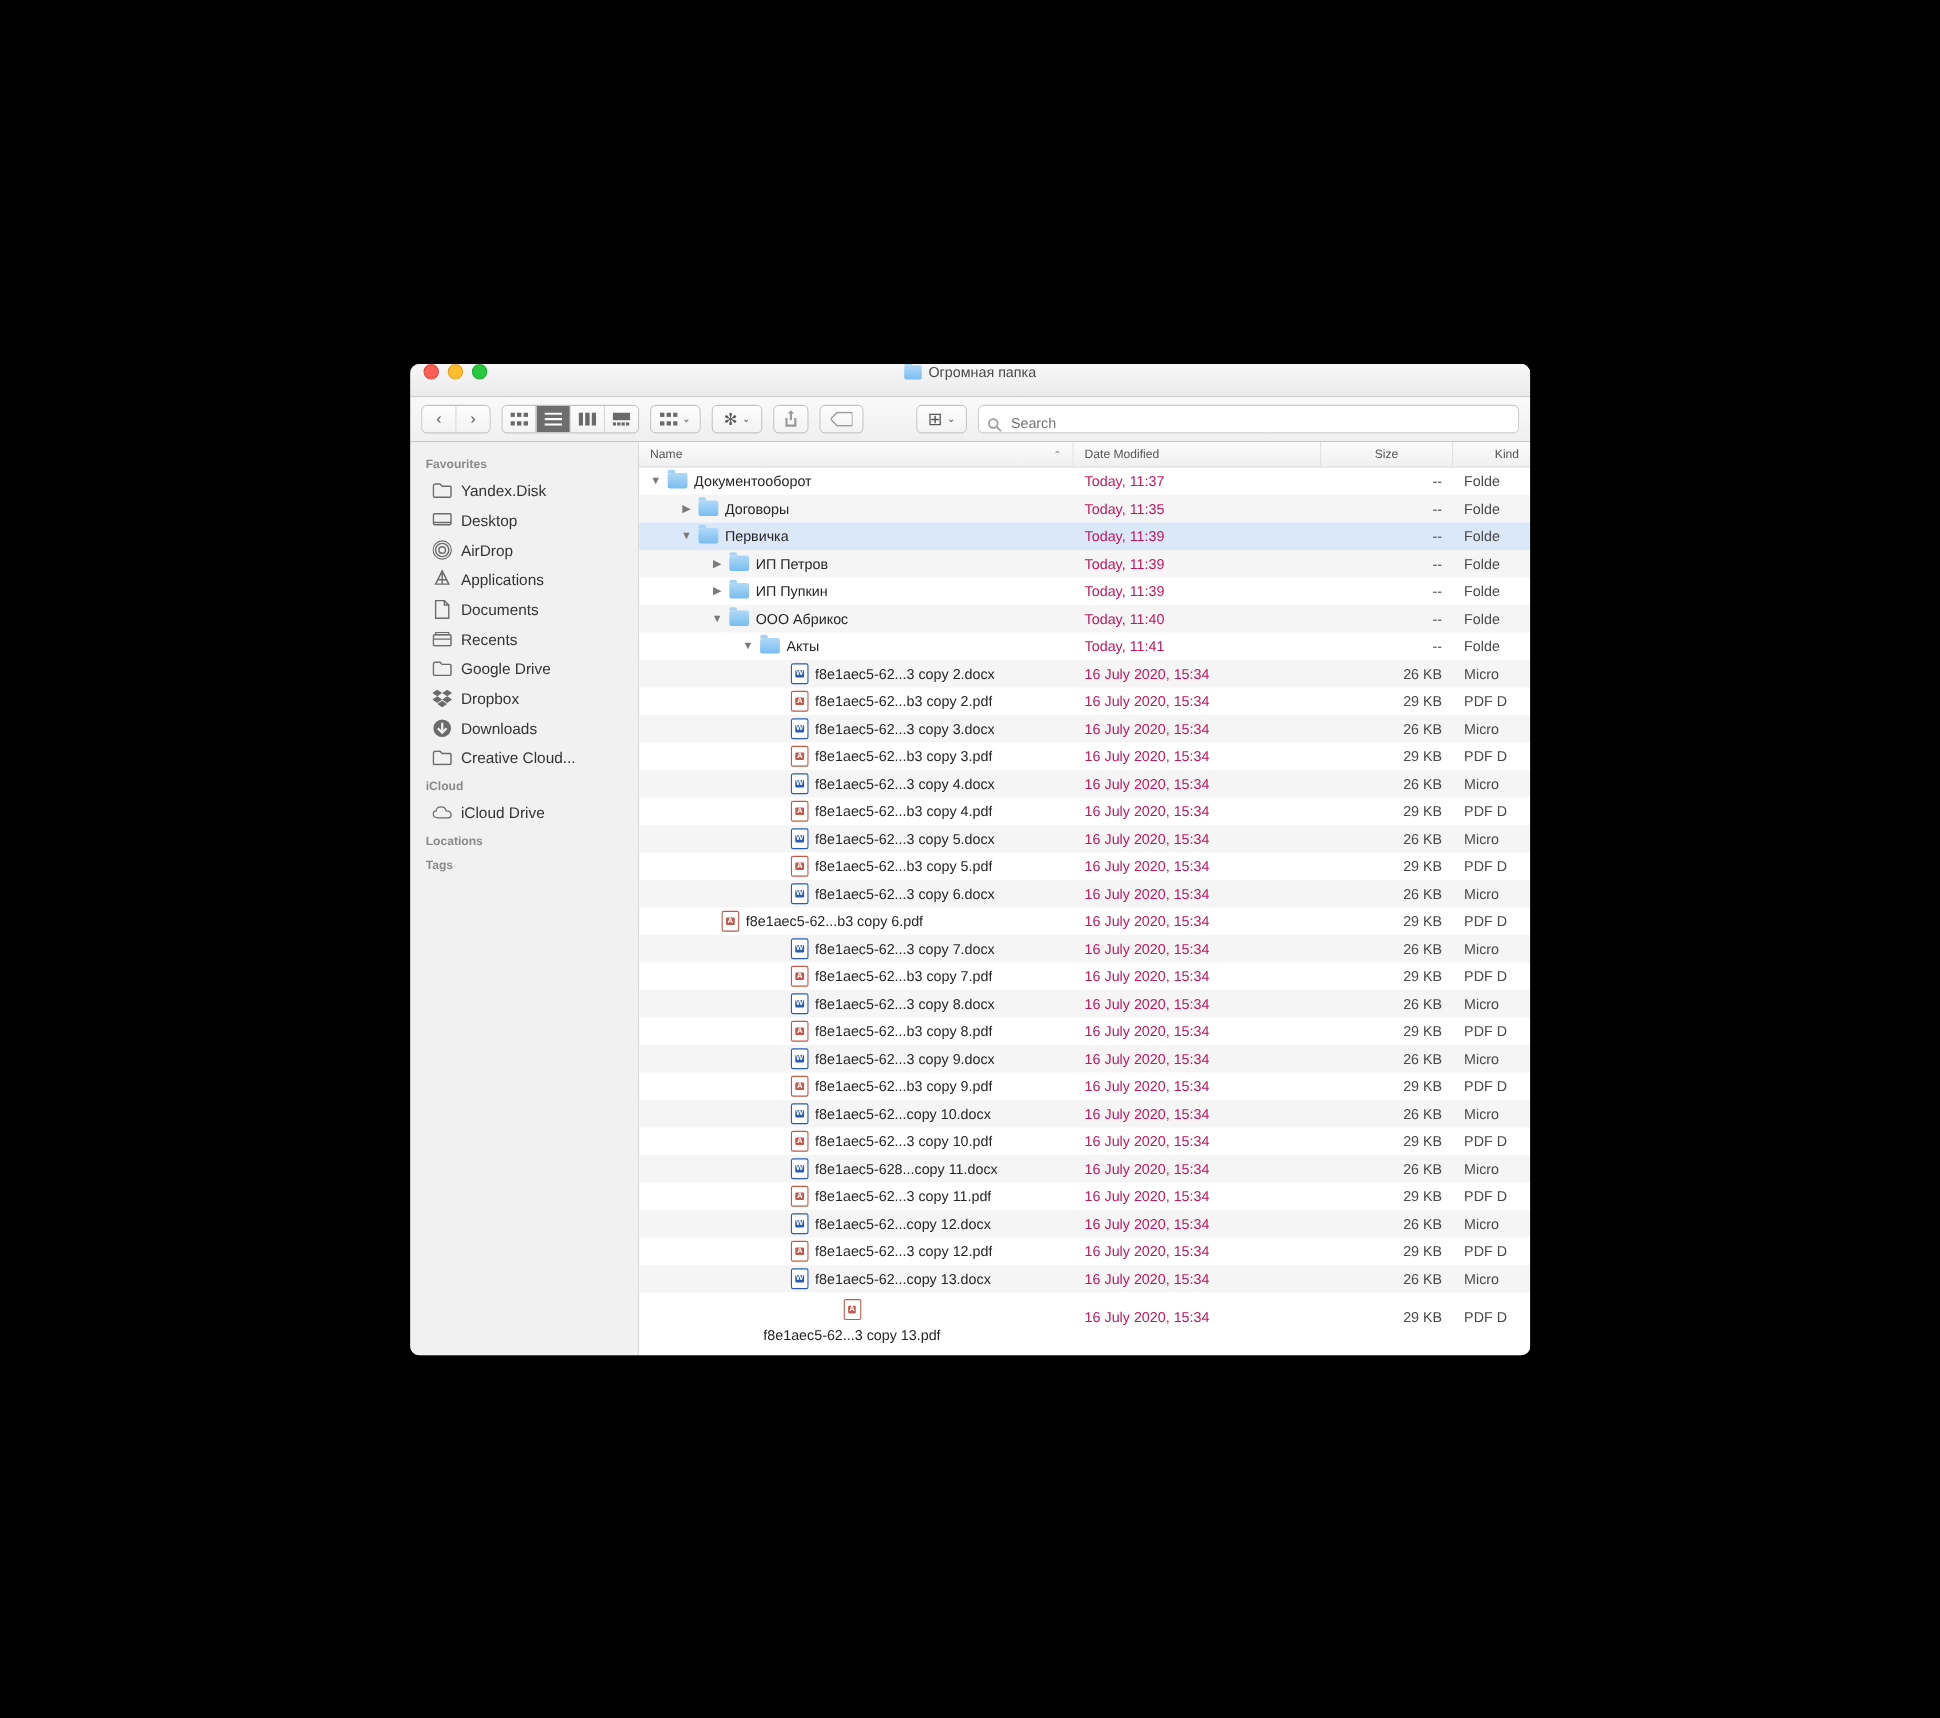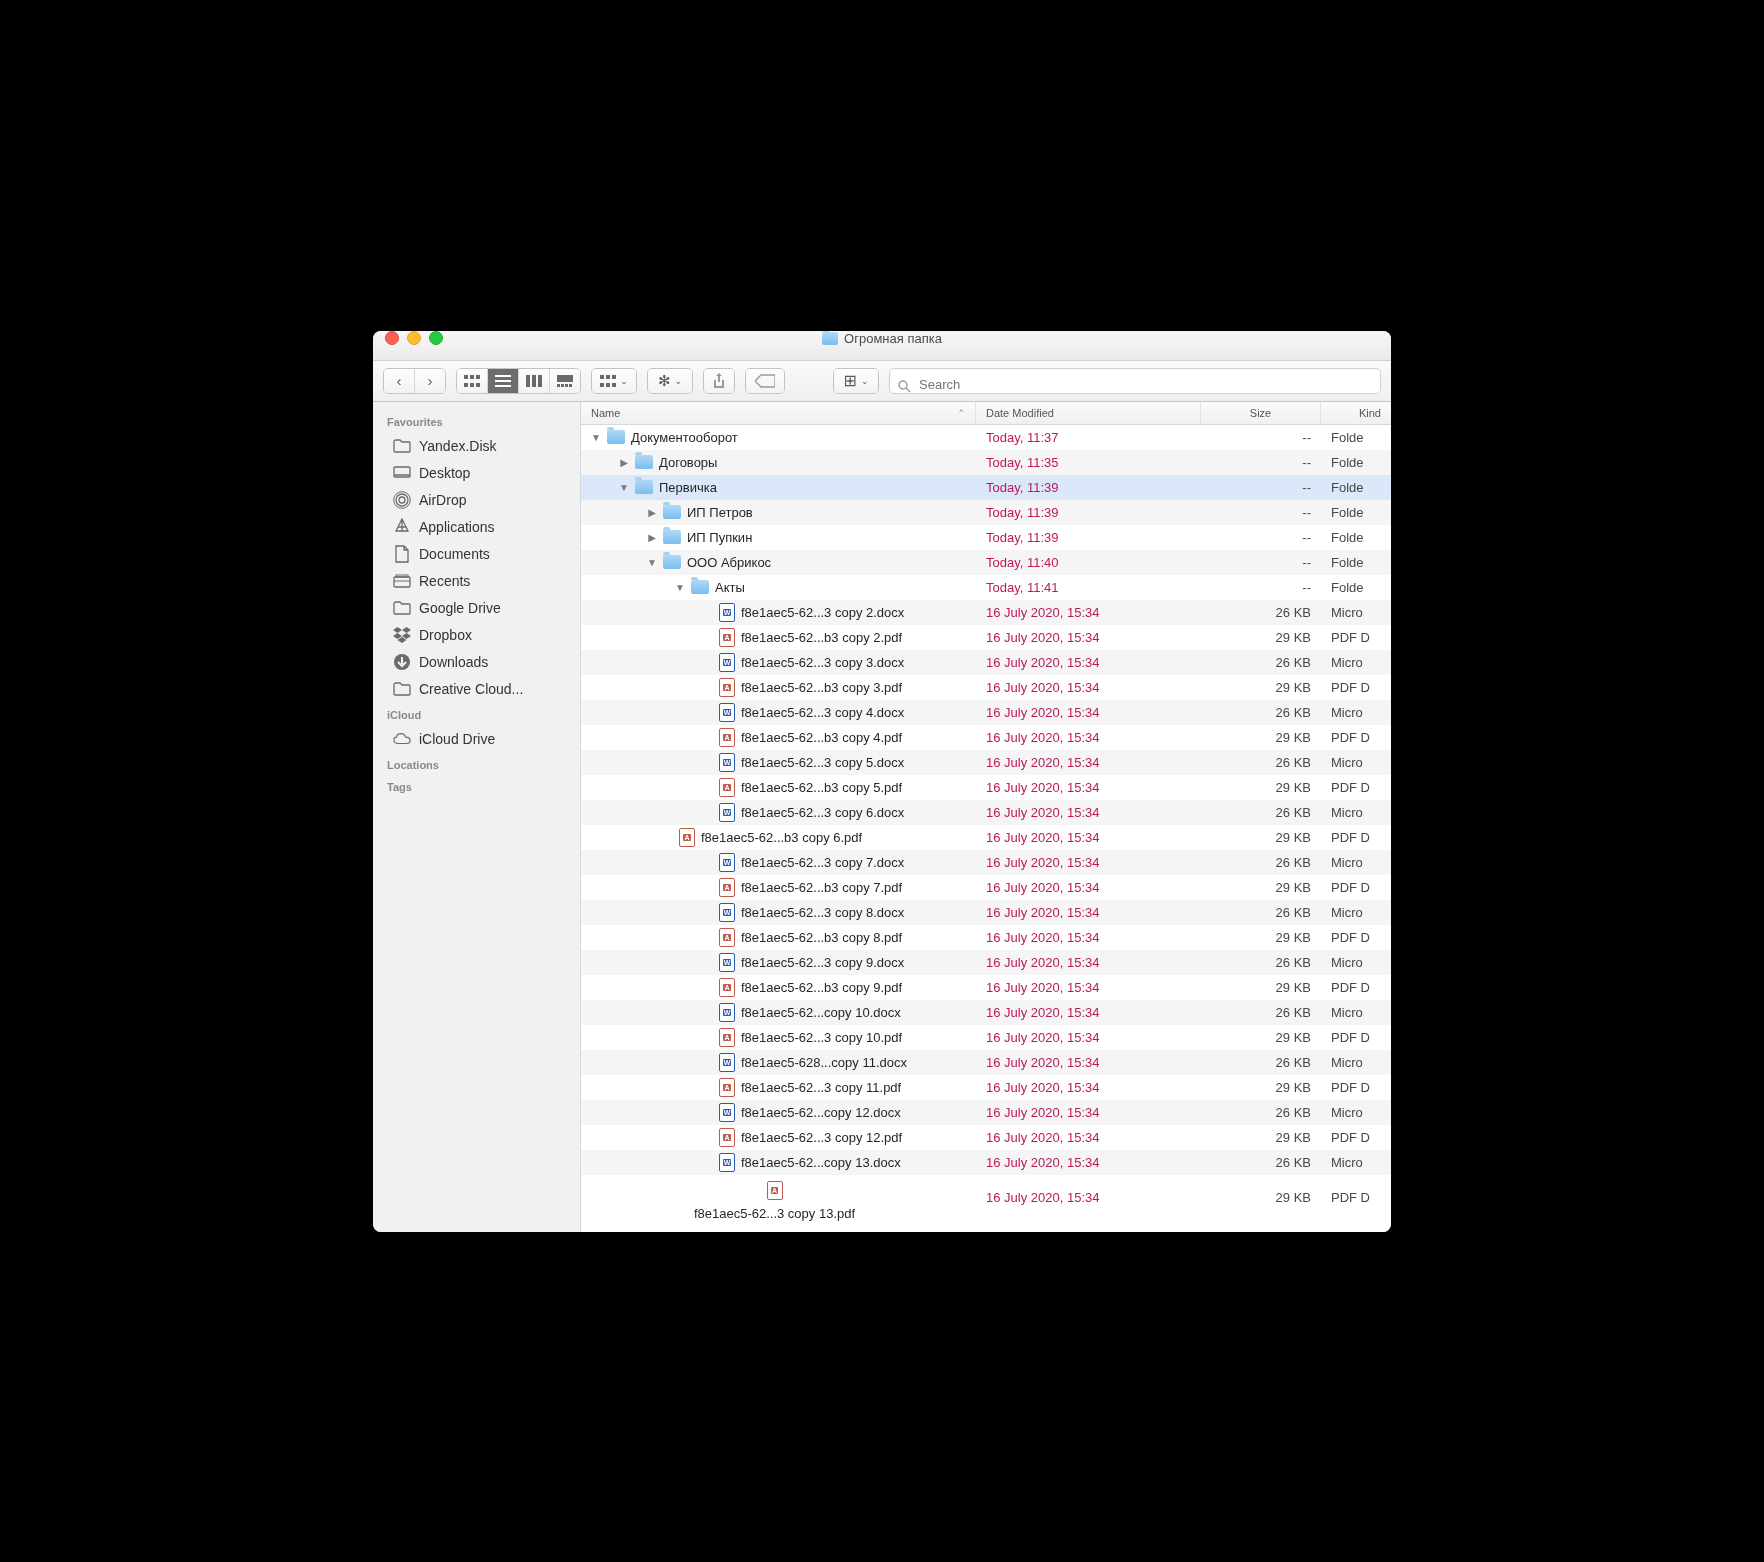--- a/index.html
+++ b/index.html
@@ -472,21 +472,21 @@
             <div class="cname" style="padding-left: 122px;">
               <span class="disc"></span>
               <span class="doc w"></span>
               <span class="txt">f8e1aec5-62...3 copy 6.docx</span>
             </div>
             <div class="cdate">16 July 2020, 15:34</div>
             <div class="csize">26 KB</div>
             <div class="ckind">Micro</div>
           </div>
           <div class="row">
-            <div class="cname" style="padding-left: 82px;">
+            <div class="cname" style="padding-left: 59px;">
               <span class="disc"></span>
               <span class="doc p"></span>
               <span class="txt">f8e1aec5-62...b3 copy 6.pdf</span>
             </div>
             <div class="cdate">16 July 2020, 15:34</div>
             <div class="csize">29 KB</div>
             <div class="ckind">PDF D</div>
           </div>
           <div class="row alt">
             <div class="cname" style="padding-left: 122px;">

